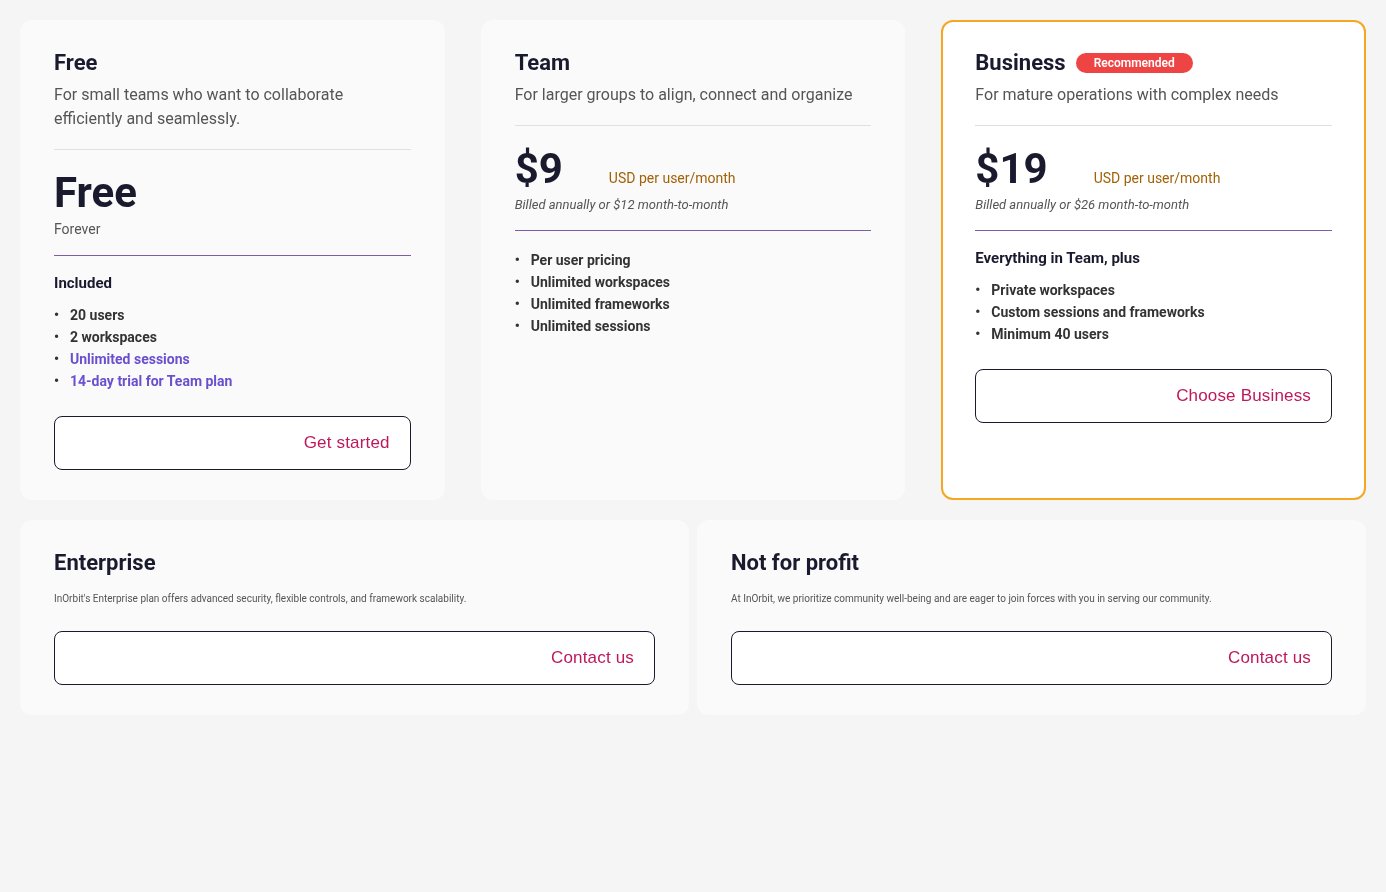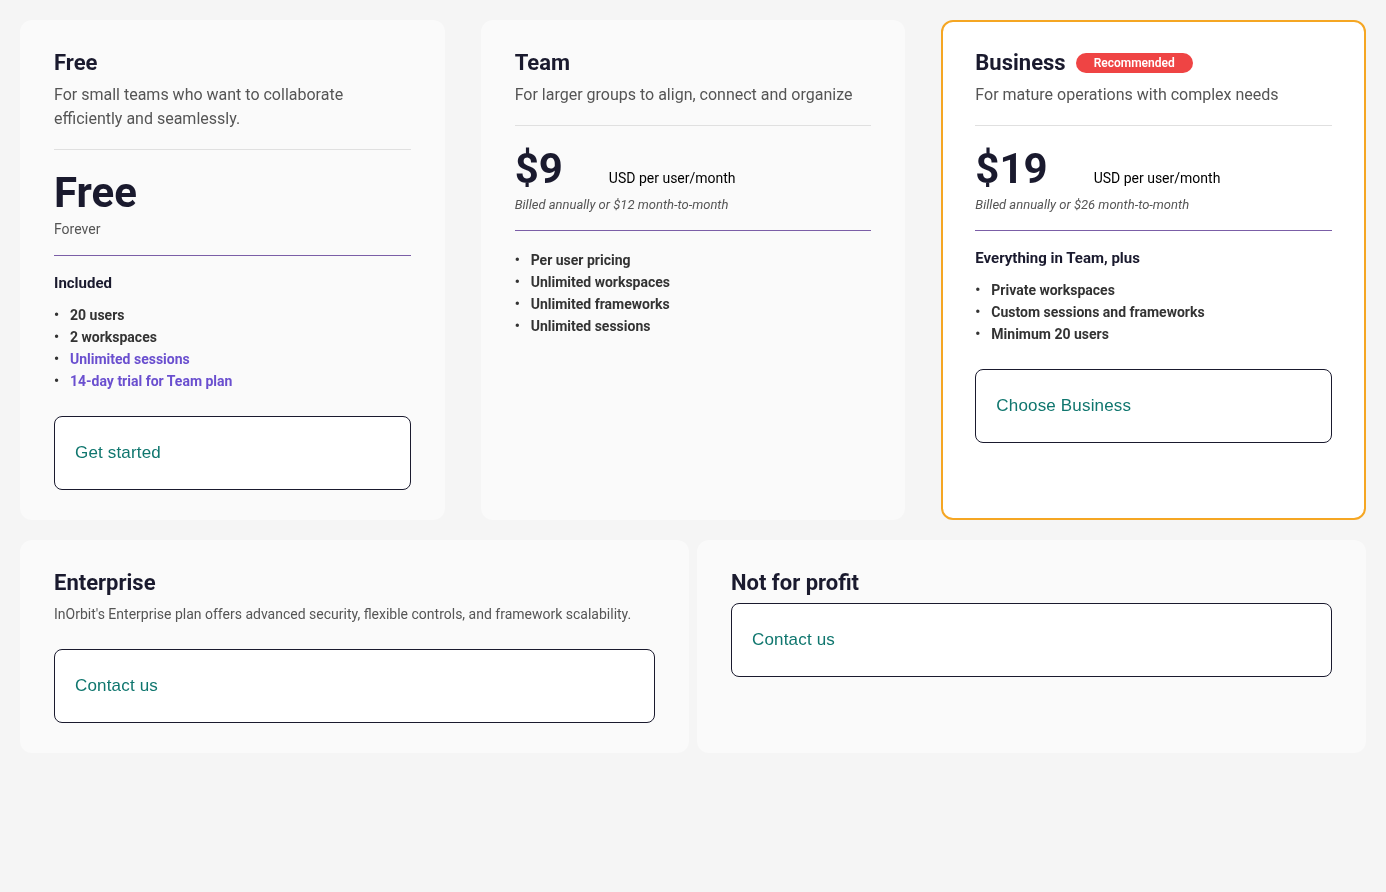--- a/index.html
+++ b/index.html
@@ -85,21 +85,21 @@
       gap: 8px;
       margin-bottom: 4px;
     }
     .price-amount {
       font-size: 42px;
       font-weight: 700;
       color: #1a1a2e;
     }
     .price-label {
       font-size: 14px;
-      color: #000000;
+      color: #a16207;
       padding-left: 38px;
     }
     .price-billed {
       font-size: 13px;
       color: #555;
       margin-top: 2px;
       font-style: italic;
     }
     .price-forever {
       font-size: 14px;
@@ -129,38 +129,38 @@
       content: "•";
       position: absolute;
       left: 0;
       color: #333;
     }
     .features-list li.link-item {
       color: #6a4fcf;
     }
     .cta-button {
       width: 100%;
-      padding: 26px 20px;
+      padding: 16px 20px;
       border: 1.5px solid #1a1a2e;
       border-radius: 8px;
       background: #fff;
       font-size: 17px;
       font-weight: 400;
-      color: #0f766e;
+      color: #be185d;
       cursor: pointer;
-      text-align: left;
+      text-align: right;
       display: block;
       letter-spacing: 0.01em;
     }
     .enterprise-description {
-      font-size: 14px;
+      font-size: 10px;
       color: #555;
       line-height: 1.6;
       margin-bottom: 24px;
-      margin-top: 8px;
+      margin-top: 16px;
     }
   </style>
 </head>
 <body>
 
 <div class="pricing-container">
 
   <div class="top-row">
 
     <div class="plan-card">
@@ -226,38 +226,39 @@
           <span class="price-amount">$19</span>
           <span class="price-label">USD per user/month</span>
         </div>
         <p class="price-billed">Billed annually or $26 month-to-month</p>
       </div>
       <hr class="divider-purple">
       <p class="features-heading">Everything in Team, plus</p>
       <ul class="features-list">
         <li>Private workspaces</li>
         <li>Custom sessions and frameworks</li>
-        <li>Minimum 20 users</li>
+        <li>Minimum 40 users</li>
       </ul>
       <button class="cta-button">Choose Business</button>
     </div>
 
   </div>
 
   <div class="bottom-row">
 
     <div class="plan-card bottom-card">
       <div class="plan-name-row">
         <span class="plan-name">Enterprise</span>
       </div>
       <p class="enterprise-description">InOrbit's Enterprise plan offers advanced security, flexible controls, and framework scalability.</p>
       <button class="cta-button">Contact us</button>
     </div>
 
     <div class="plan-card bottom-card">
       <div class="plan-name-row">
         <span class="plan-name">Not for profit</span>
       </div>
+      <p class="enterprise-description">At InOrbit, we prioritize community well-being and are eager to join forces with you in serving our community.</p>
       <button class="cta-button">Contact us</button>
     </div>
 
   </div>
 </div>
 
 </body></html>

